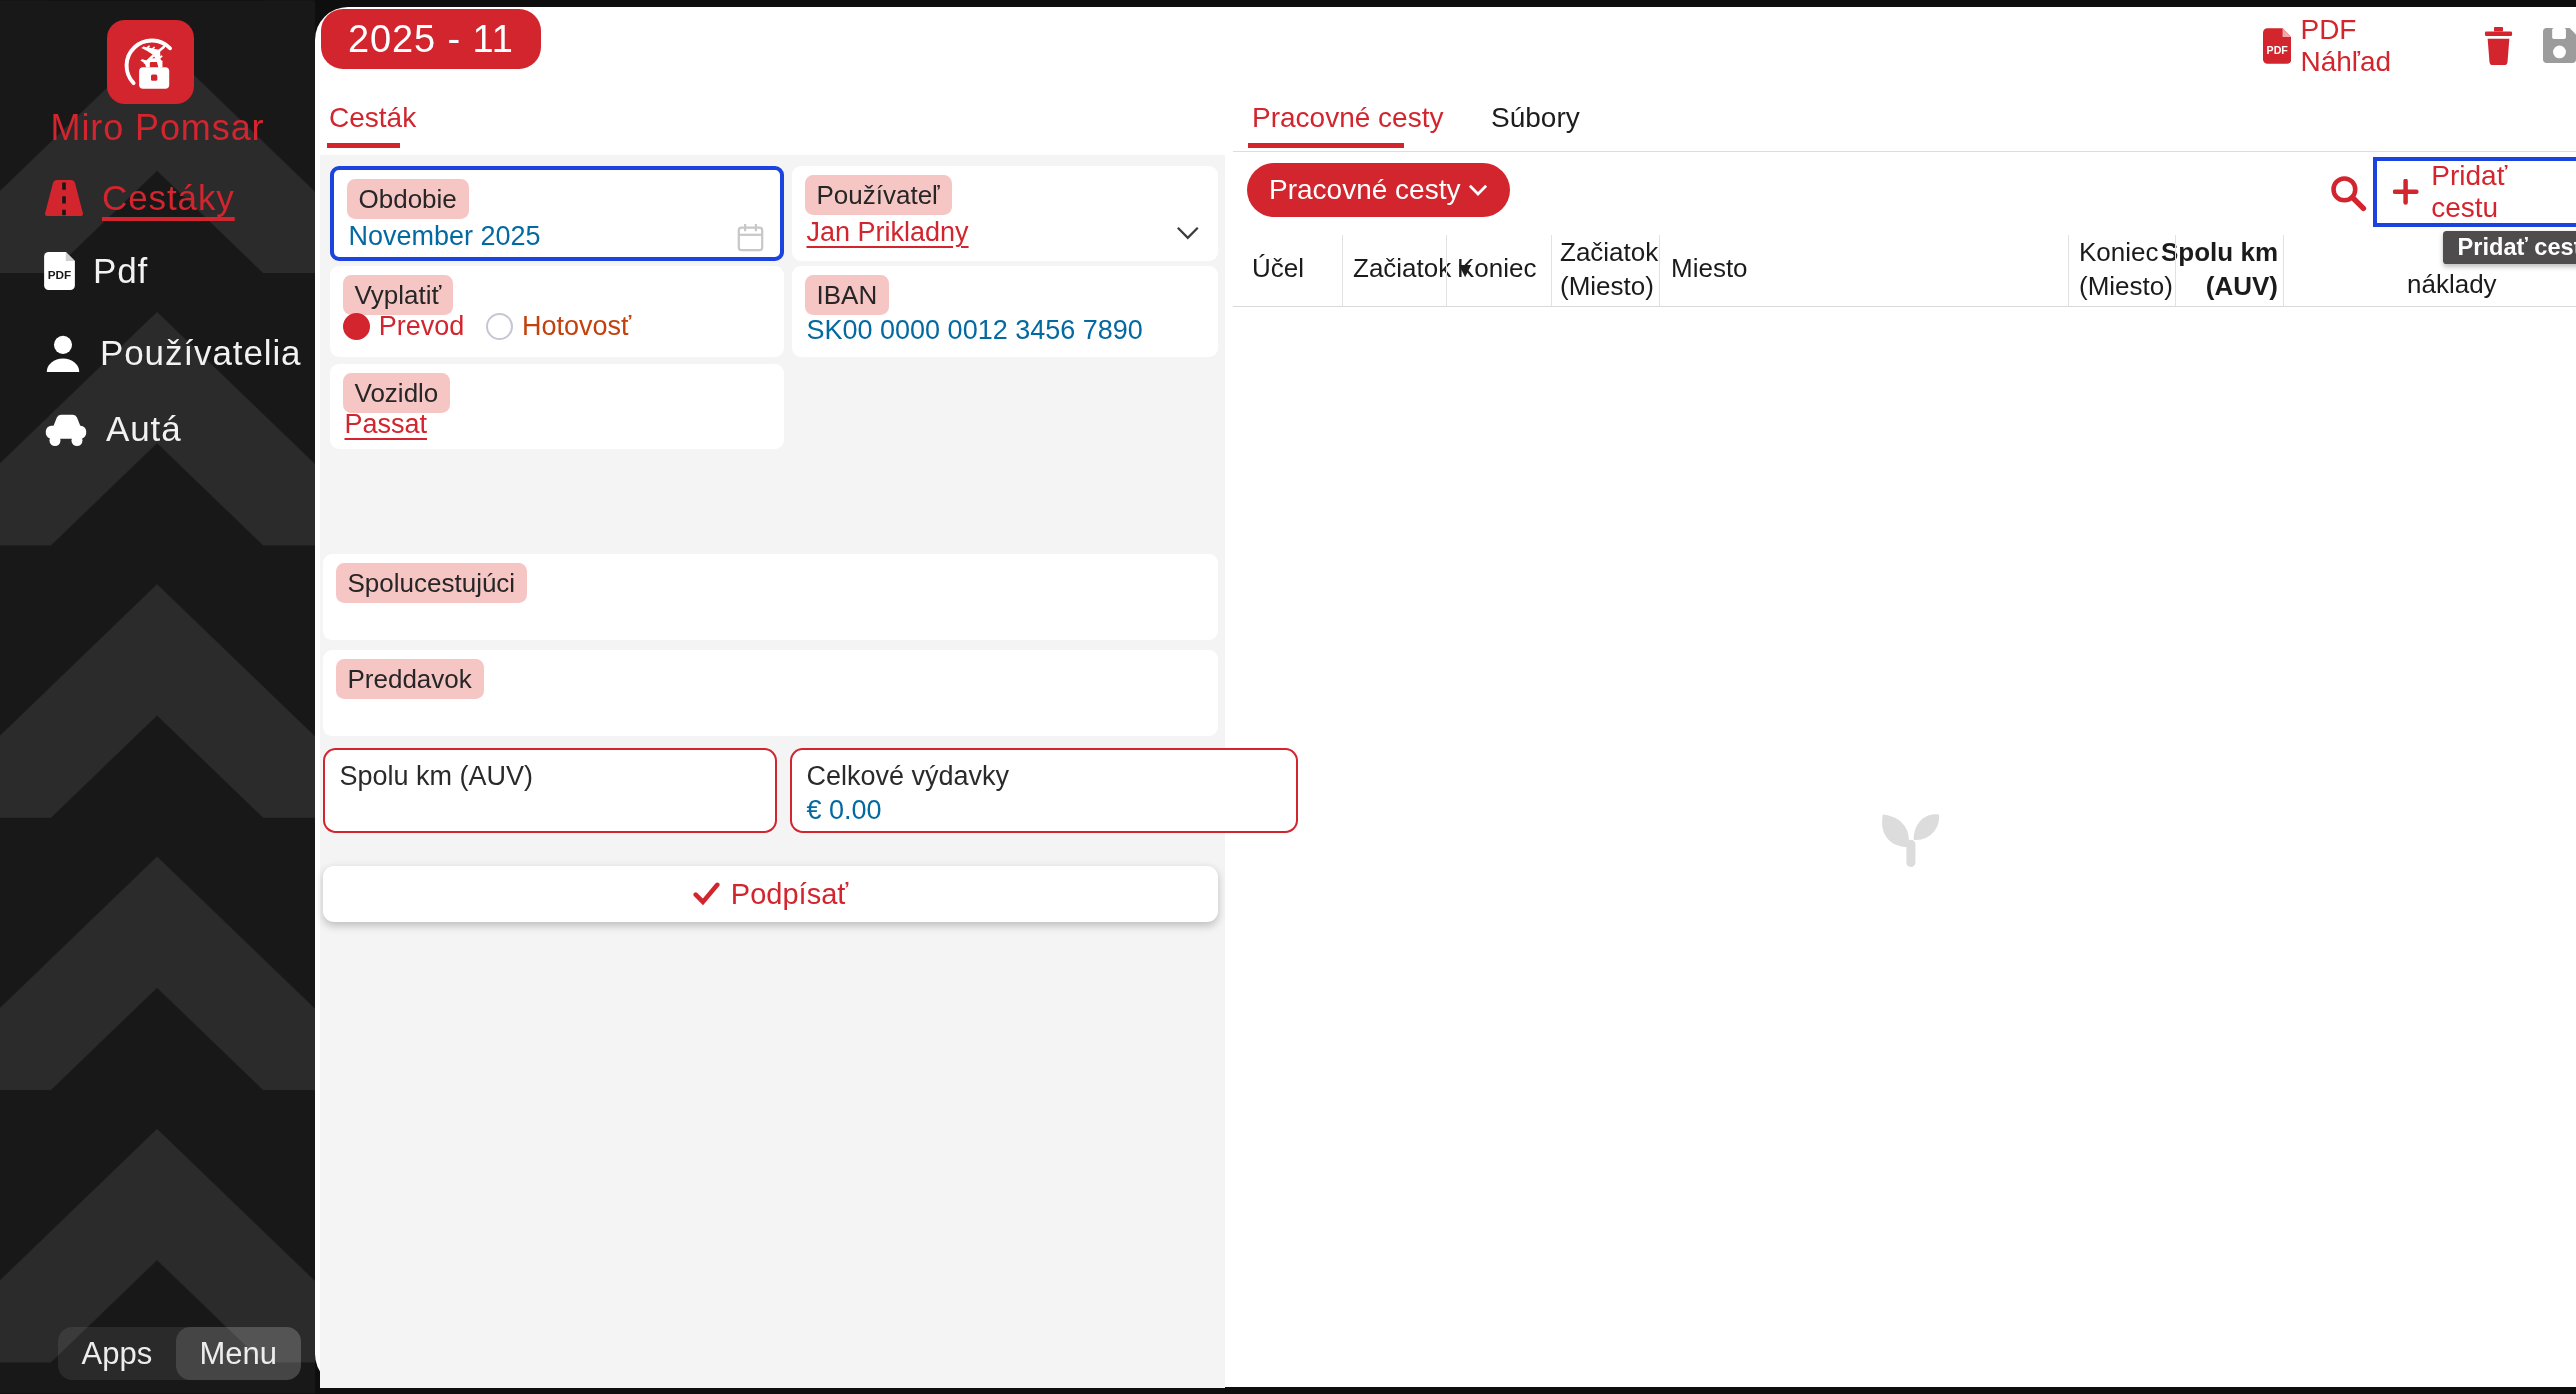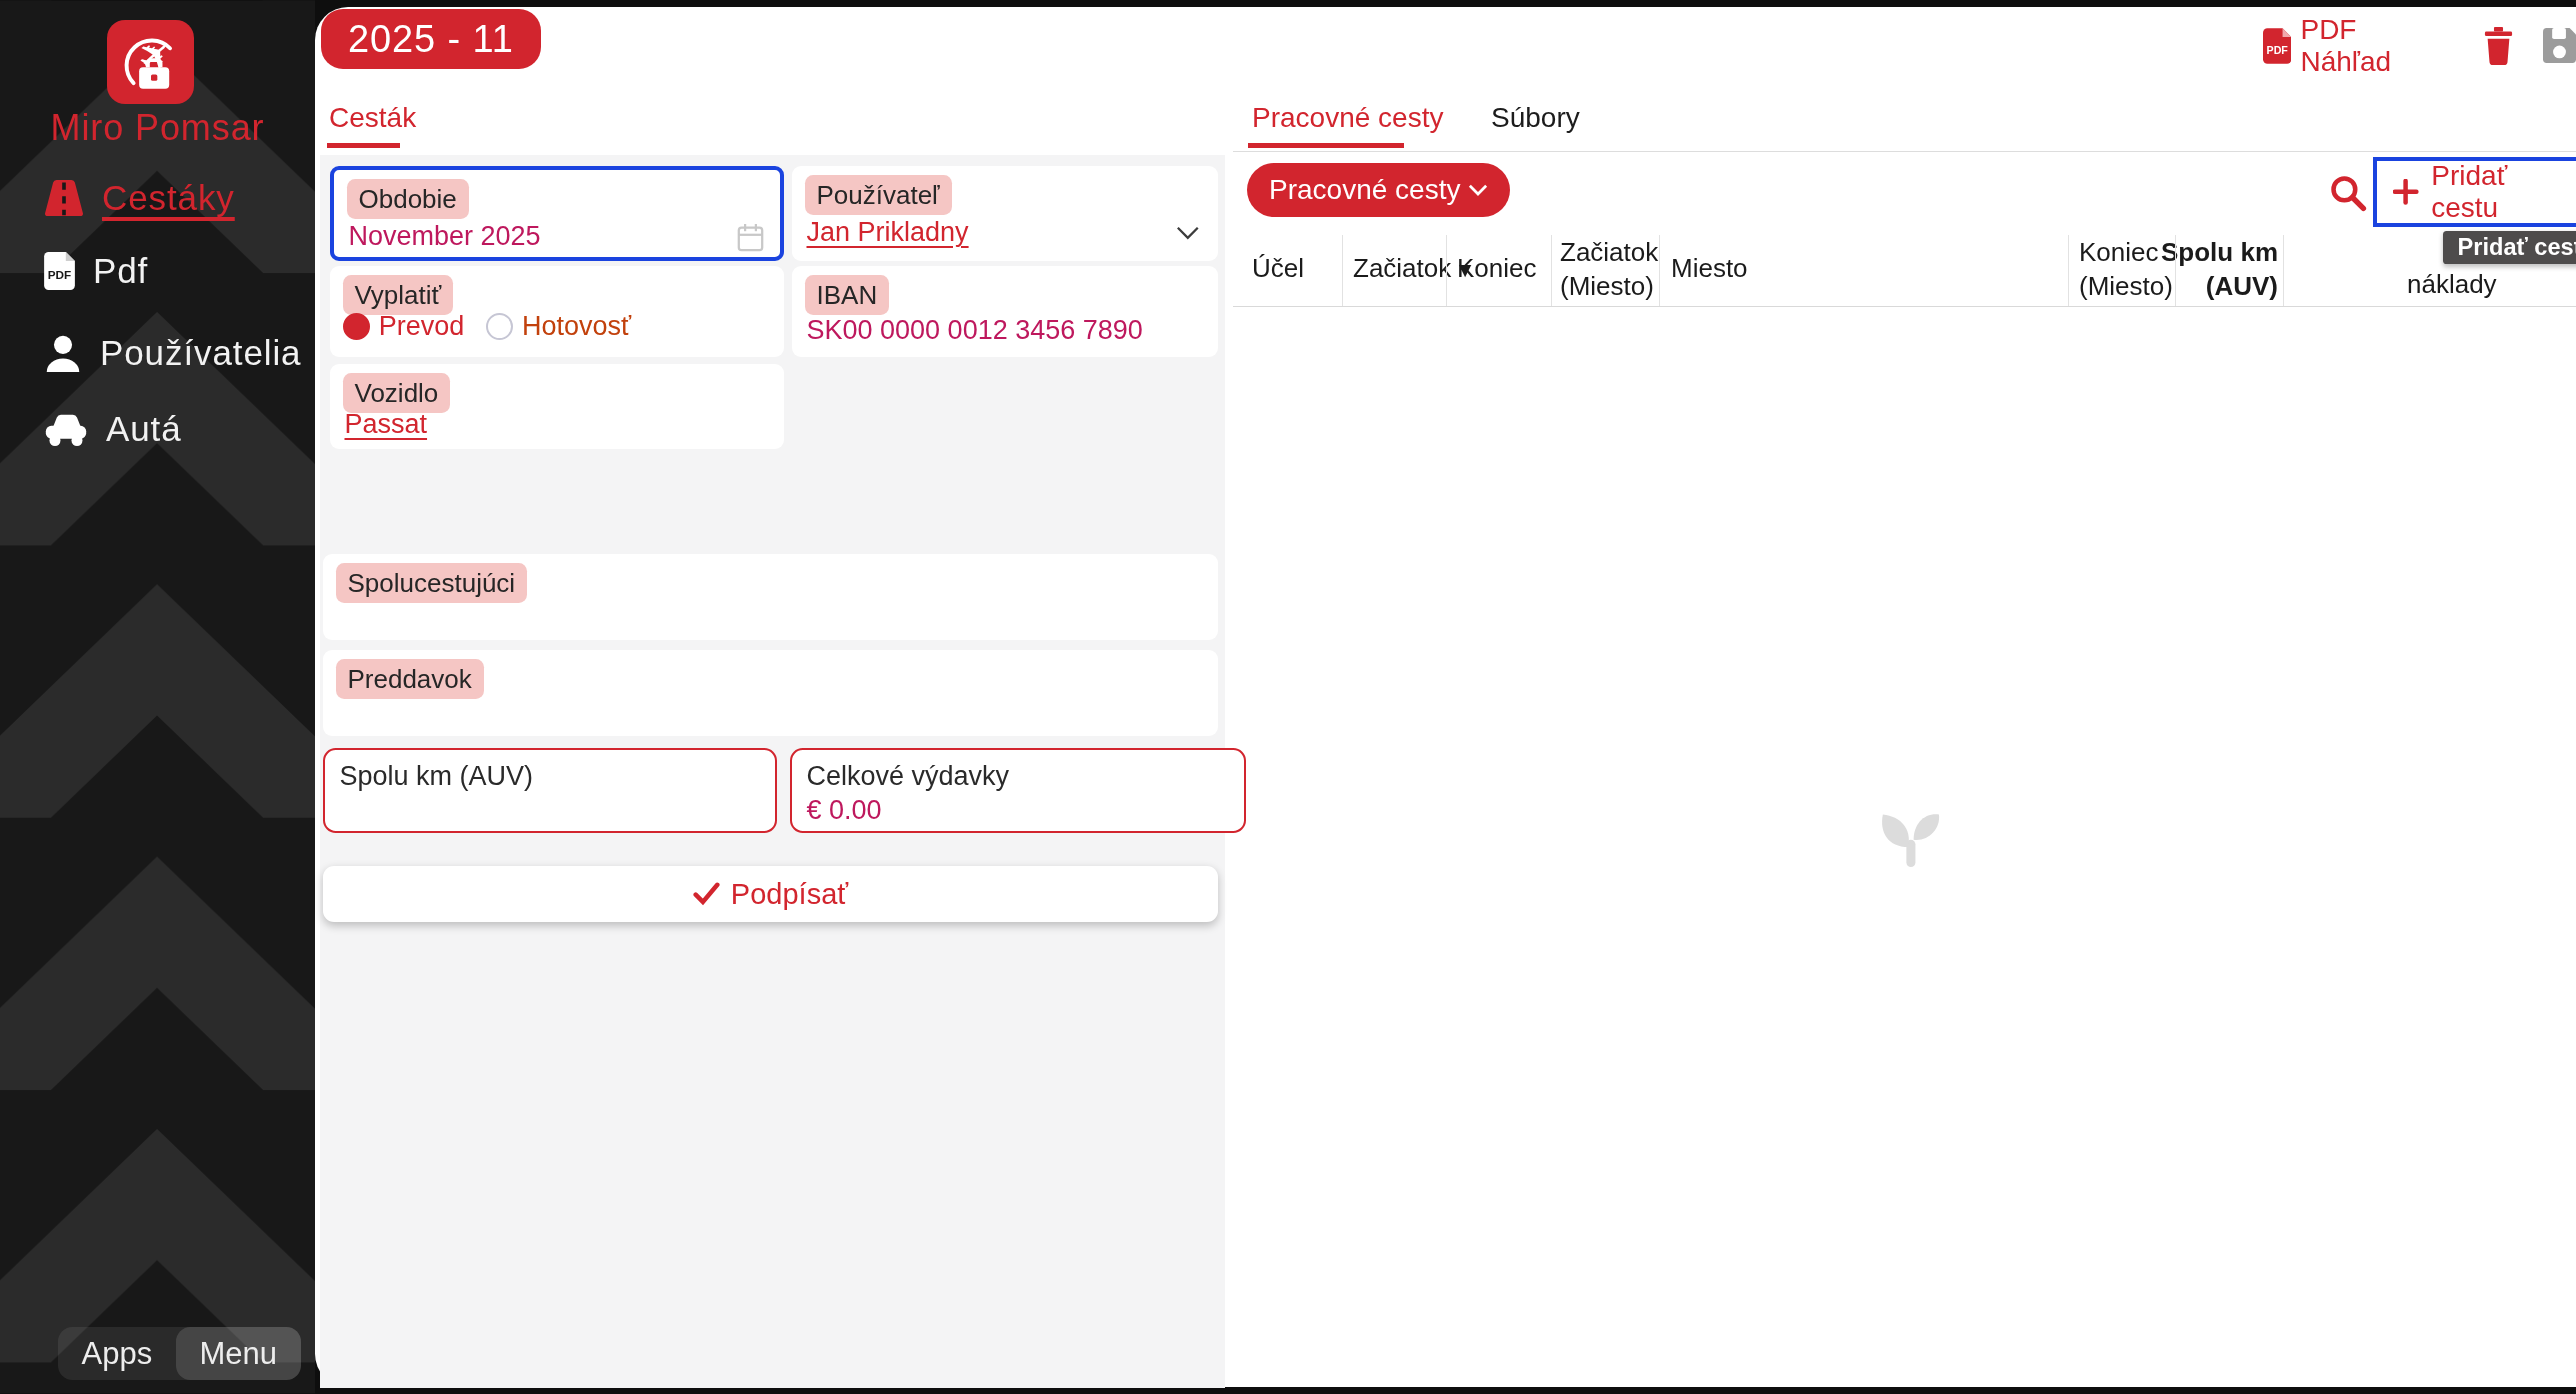--- a/index.html
+++ b/index.html
@@ -55,21 +55,21 @@
   
   .form-bg { position:absolute; left:320px; top:155px; width:905px; height:1233px; background:#f4f4f5; }
   .card { position:absolute; background:#fff; border-radius:9px; }
   .card.hl { border:4.5px solid #1a43df; }
   .card.redb { border:2.7px solid #d2252e; border-radius:12.7px; }
   .chip {
     display:inline-block; margin:9px 0 0 12.7px; padding:4.5px 11.8px;
     background:#f5c6c4; border-radius:8.2px; font-size:26px; color:#262626;
   }
   .plain-label { display:block; margin:11px 0 0 14.5px; font-size:27px; color:#2a2a2a; }
-  .val { position:absolute; left:14.5px; font-size:27px; color:#be185d; white-space:nowrap; }
+  .val { position:absolute; left:14.5px; font-size:27px; color:#0369a1; white-space:nowrap; }
   .link { color:#d2252e; text-decoration:underline; text-underline-offset:4.5px; cursor:pointer; }
   .radio-row { position:absolute; left:12.7px; display:flex; align-items:center; gap:9px; font-size:27px;justify-content:center; }
   .radio { width:27px; height:27px; border-radius:50%; border:2.7px solid #c6c6d4; background:#fff; }
   .radio.sel { background:#d2252e; border-color:#d2252e; }
   .radio-lab-sel { color:#d2252e; margin-right:12.7px; }
   .radio-lab { color:#c2410c; }
   .sign-btn {
     position:absolute; left:323px; top:866px; width:895px; height:56px;
     background:#fff; border-radius:11px; box-shadow:0 3.6px 9px rgba(0,0,0,0.22);
     display:flex; align-items:center; justify-content:center; gap:11px;
@@ -254,21 +254,21 @@
 
   <div class="card redb" style="left:323px; top:748px; width:454px; height:85px;">
     <span class="plain-label">Spolu km (AUV)</span>
     <span class="val" style="top:47px;"></span>
   </div>
 
   <div class="card" style="left:323px; top:650px; width:895px; height:86px;">
     <span class="chip">Preddavok</span>
   </div>
 
-  <div class="card redb" style="left:790px; top:748px; width:456px; height:85px;">
+  <div class="card redb" style="left:790px; top:748px; width:508px; height:85px;">
     <span class="plain-label">Celkové výdavky</span>
     <span class="val" style="top:45px;">€ 0.00</span>
   </div>
 
   <div class="sign-btn">
     <svg width="27" height="23.6" viewBox="0 0 30 26">
       <polyline points="3,14 11,22 27,3" stroke="#d2252e" stroke-width="5" fill="none" stroke-linecap="round"></polyline>
     </svg>
     <span>Podpísať</span>
   </div>

